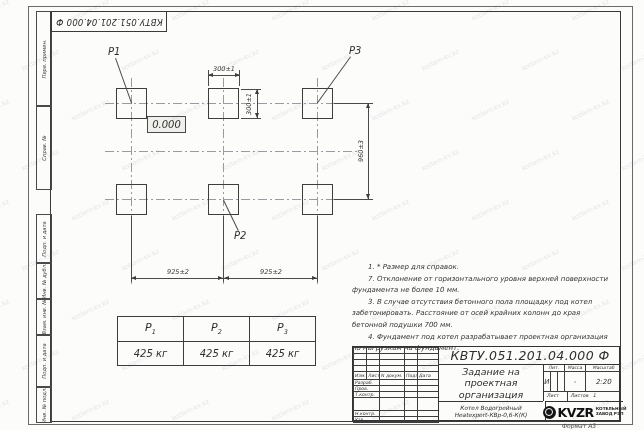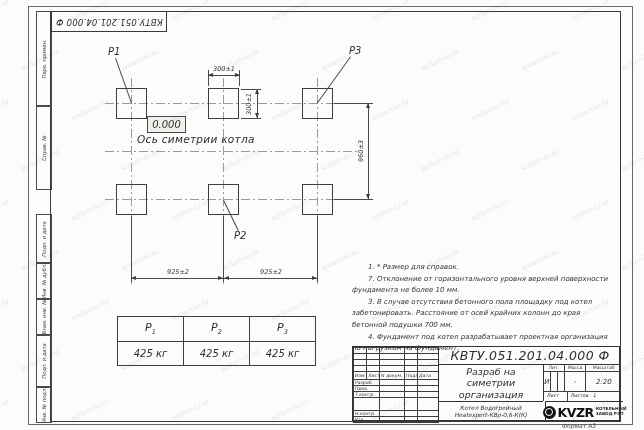--- a/index.html
+++ b/index.html
@@ -231,21 +231,20 @@
   <div class="tri tri-l" style="left:131px;top:276.4px;"></div>
   <div class="tri tri-r" style="left:218px;top:276.4px;"></div>
   <div class="tri tri-l" style="left:223.5px;top:276.4px;"></div>
   <div class="tri tri-r" style="left:312px;top:276.4px;"></div>
   <div class="dimtext" style="left:154px;top:268px;width:48px;">925±2</div>
   <div class="dimtext" style="left:247px;top:268px;width:48px;">925±2</div>
 
   <div class="abs level-box">
     <span>0.000</span>
     </div>
-  <div class="abs axis-label">Ось симетрии котла</div>
 
   <table class="abs ltable">
     <tbody>
         <tr class="hrow">
       <td><span>P</span><sub>1</sub></td>
       <td><span>P</span><sub>2</sub></td>
       <td><span>P</span><sub>3</sub></td>
     </tr>
     <tr class="vrow">
       <td>425 кг</td>
@@ -342,22 +341,22 @@
             <td></td>
             <td></td>
             <td></td>
           </tr>
     </tbody>
       </table>
 
     <div class="abs tb-num">КВТУ.051.201.04.000  Ф</div>
 
     <div class="abs tb-title">
-      <div>Разраб на</div>
-      <div>симетрии</div>
+      <div>Задание на</div>
+      <div>проектная</div>
       <div>организация</div>
     </div>
 
     <div class="abs tb-product">
       <div>Котел Водогрейный</div>
       <div>Heatexpert-КВр-0,6-К(К)</div>
     </div>
 
     <div class="abs tb-lit">
       <div class="lit-head">

